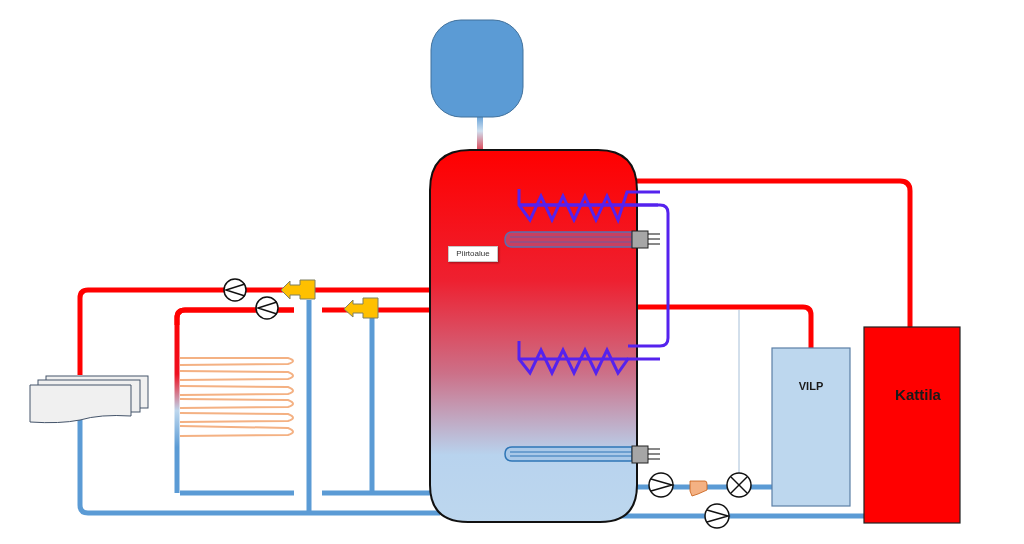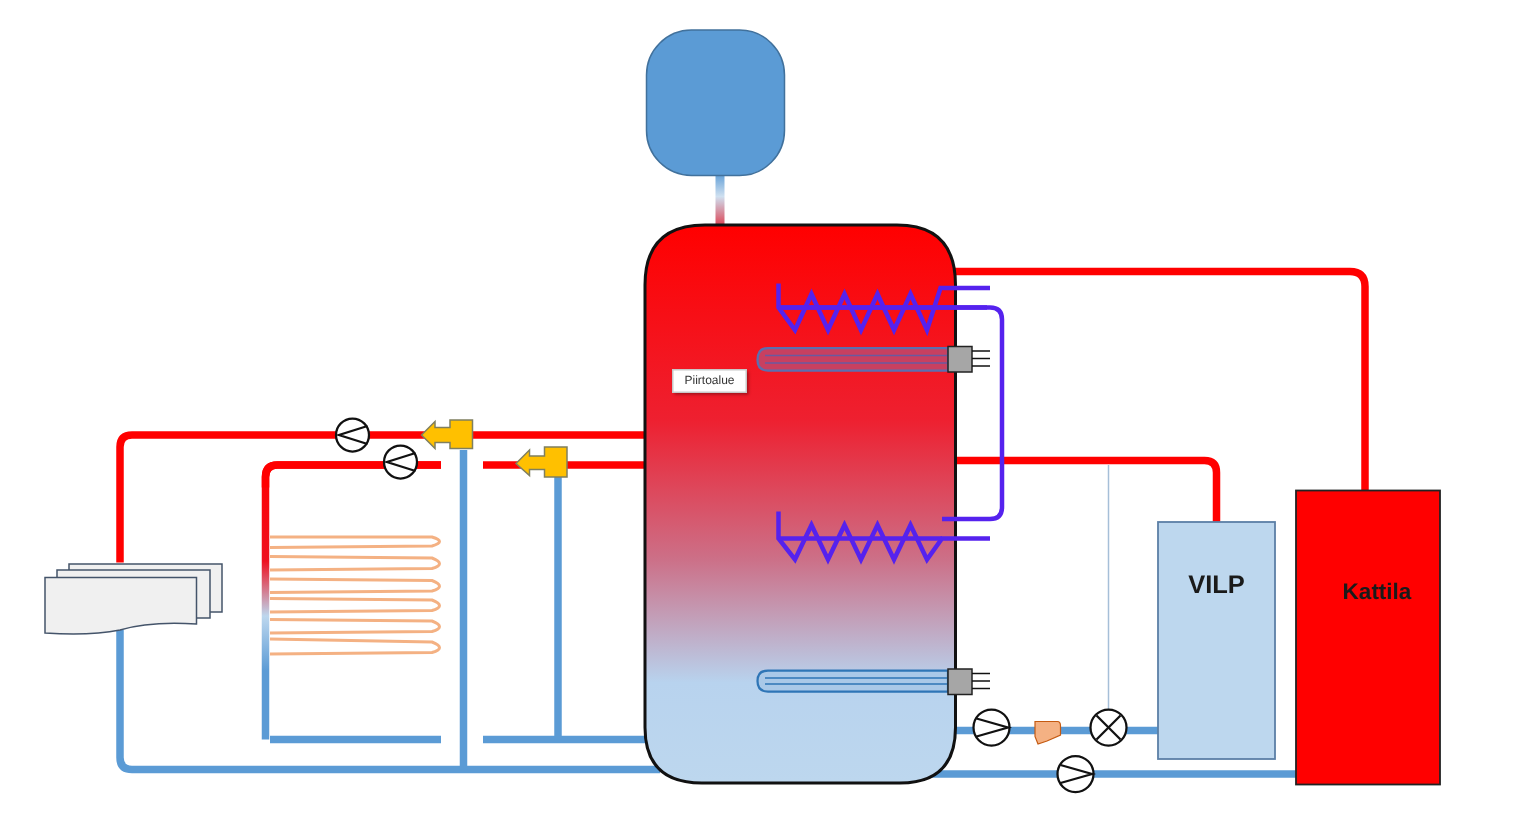--- a/index.html
+++ b/index.html
@@ -6,21 +6,21 @@
     body { width: 1024px; height: 544px; overflow: hidden; position: relative; font-family: "Liberation Sans", sans-serif; }
     svg { position: absolute; left: 0; top: 0; }
     .label-box {
       position: absolute; left: 448px; top: 246px; width: 48px; height: 14px;
       background: #ffffff; border: 1px solid #c8c8c8; box-shadow: 1px 1px 2px rgba(0,0,0,0.35);
       font-size: 8px; line-height: 14px; color: #333; text-align: center;
     }
     .unit-label {
       position: absolute; font-weight: bold; color: #1a1a1a; text-align: center;
     }
-    .vilp-label { left: 772px; top: 380px; width: 78px; font-size: 17px; }
+    .vilp-label { left: 772px; top: 380px; width: 78px; font-size: 11px; }
     .kattila-label { left: 864px; top: 386px; width: 108px; font-size: 15px; text-align: center; }
   </style>
 </head>
 <body>
 
 <svg width="1024" height="544" viewBox="0 0 1024 544">
   <defs>
     <linearGradient id="tankGrad" x1="0" y1="0" x2="0" y2="1">
       <stop offset="0" stop-color="#ff0000"></stop>
       <stop offset="0.35" stop-color="#ee2030"></stop>

